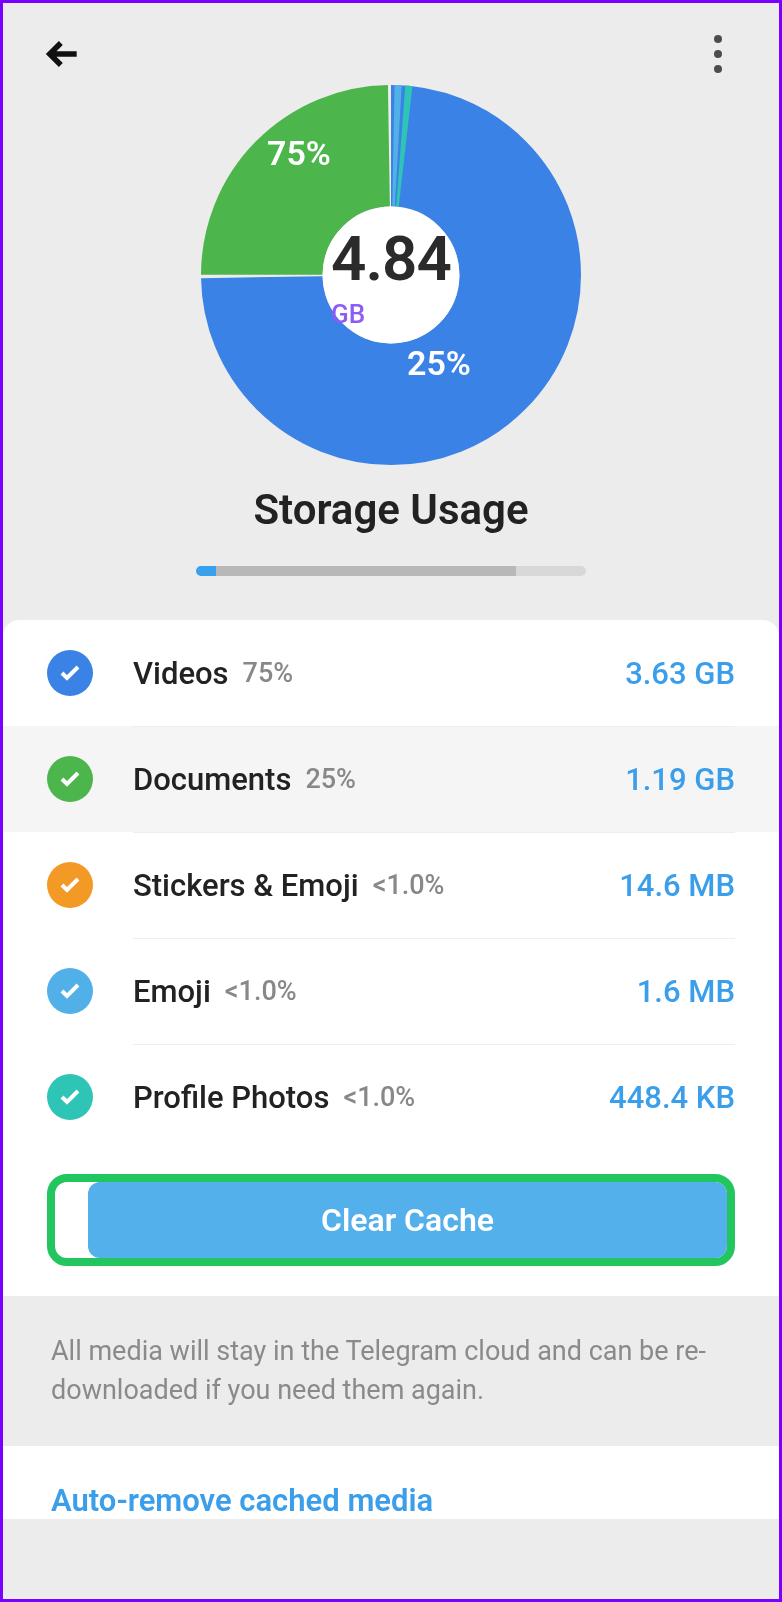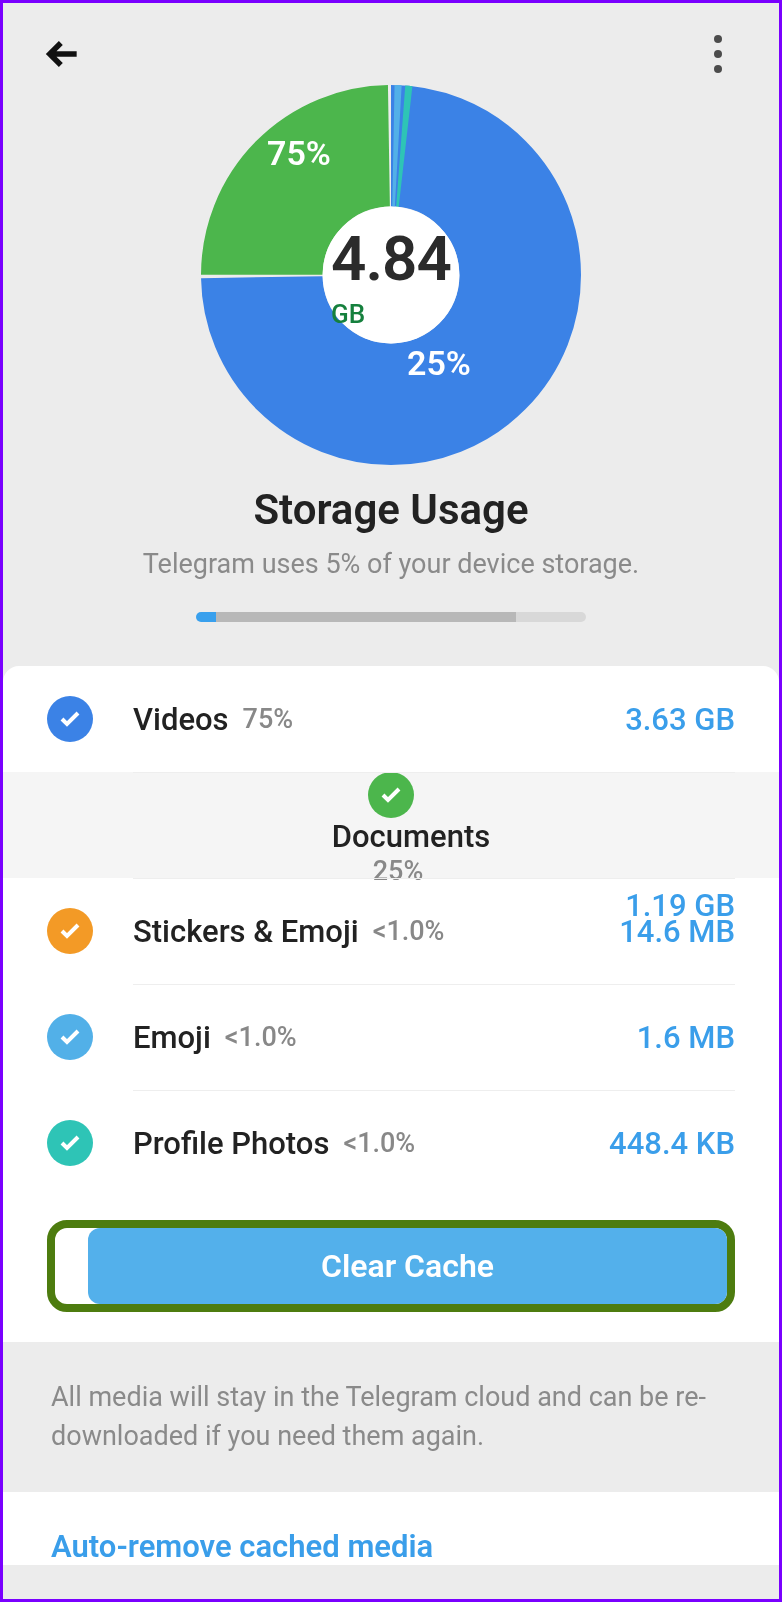--- a/index.html
+++ b/index.html
@@ -10,42 +10,42 @@
   .back-btn { width: 42px; height: 42px; display:flex; align-items:center; justify-content:center; cursor:pointer; }
   .back-btn svg { width: 38px; height: 38px; stroke: #111; stroke-width: 3.5; fill: none; }
   .menu-btn { width: 42px; height: 42px; display:flex; flex-direction:column; align-items:center; justify-content:center; gap:7px; cursor:pointer; }
   .menu-btn span { width: 8px; height: 8px; background:#4c4c4c; border-radius:50%; }
 
   .chart-wrap { display:flex; justify-content:center; margin-top: 0px; }
   .donut { position: relative; width: 380px; height: 380px; }
   .donut svg { width: 380px; height: 380px; transform: rotate(-90deg); }
   .donut-center { position:absolute; top:50%; left:50%; transform:translate(-50%,-50%); text-align:left; }
   .donut-center .val { font-size: 62px; font-weight: 600; color:#2b2b2b; letter-spacing:-1px; }
-  .donut-center .unit { font-size: 26px; font-weight: 500; color:#15803d; margin-top:4px; }
+  .donut-center .unit { font-size: 26px; font-weight: 500; color:#8b5cf6; margin-top:4px; }
   .donut-label { position:absolute; color:#fff; font-size: 34px; font-weight:600; }
 
   .title-block { text-align:center; margin-top: 20px; padding: 0 44px; }
   .title-block h1 { font-size: 42px; font-weight:600; color:#222; }
   .title-block p { font-size: 27px; color:#8a8a8a; margin-top:14px; }
 
   .progress-track { width: 390px; height: 10px; margin: 32px auto 0 auto; display:flex; border-radius:6px; overflow:hidden; }
   .progress-seg { height:100%; }
 
   .card { background:#fff; margin-top: 44px; border-radius: 16px 16px 0 0; padding: 0; }
   .row { display:flex; align-items:center; padding: 0 44px; height: 106px; position: relative; }
   .row + .row::before { content:''; position:absolute; top:0; left:130px; right:44px; height:1px; background:#eee; }
-  .row.highlight { background:#f5f5f5;flex-direction:column; }
+  .row.highlight { background:#f5f5f5; }
   .checkbox { width:46px; height:46px; border-radius:50%; display:flex; align-items:center; justify-content:center; flex-shrink:0; }
   .checkbox svg { width:24px; height:24px; stroke:#fff; stroke-width:4; fill:none; }
   .row-title { margin-left: 40px; font-size: 31px; color:#222; font-weight:500; }
   .row-pct { margin-left: 14px; font-size: 27px; color:#888; font-weight:500; }
   .row-size { margin-left:auto; font-size: 31px; color:#3a9eea; font-weight:500; }
 
   .clear-wrap { padding: 24px 44px 30px 44px; }
-  .clear-outline { border: 8px solid #4d7c0f; border-radius: 20px; padding-left: 33px; }
+  .clear-outline { border: 8px solid #22c55e; border-radius: 20px; padding-left: 33px; }
   .clear-btn { background:#53b0eb; color:#fff; text-align:center; height: 76px; line-height:76px; font-size: 32px; font-weight:600; border-radius: 12px; cursor:pointer; }
 
   .footer-note { background:#ececec; padding: 36px 48px; font-size: 27px; color:#8a8a8a; line-height:1.45; }
   .footer-card { background:#fff; padding: 36px 64px 0 48px; }
   .footer-card h2 { font-size: 31px; font-weight:600; color:#3a9eea; }
 </style>
 </head>
 <body>
 
 <div class="frame">
@@ -77,21 +77,20 @@
         <div class="val">4.84</div>
         <div class="unit">GB</div>
       </div>
       <div class="donut-label" style="top:48px; left:66px;">75%</div>
       <div class="donut-label" style="bottom:82px; left:206px;">25%</div>
     </div>
   </div>
 
   <div class="title-block">
     <h1>Storage Usage</h1>
-    <p>Telegram uses 5% of your device storage.</p>
   </div>
 
   <div class="progress-track" id="progress-track">
       <div class="progress-seg" style="background: rgb(57, 160, 237); width: 5%;"></div>
       <div class="progress-seg" style="background: rgb(184, 184, 184); width: 77%;"></div>
       <div class="progress-seg" style="background: rgb(216, 216, 216); width: 18%;"></div>
     </div>
 
   <div class="card">
     <div id="rows-container">

